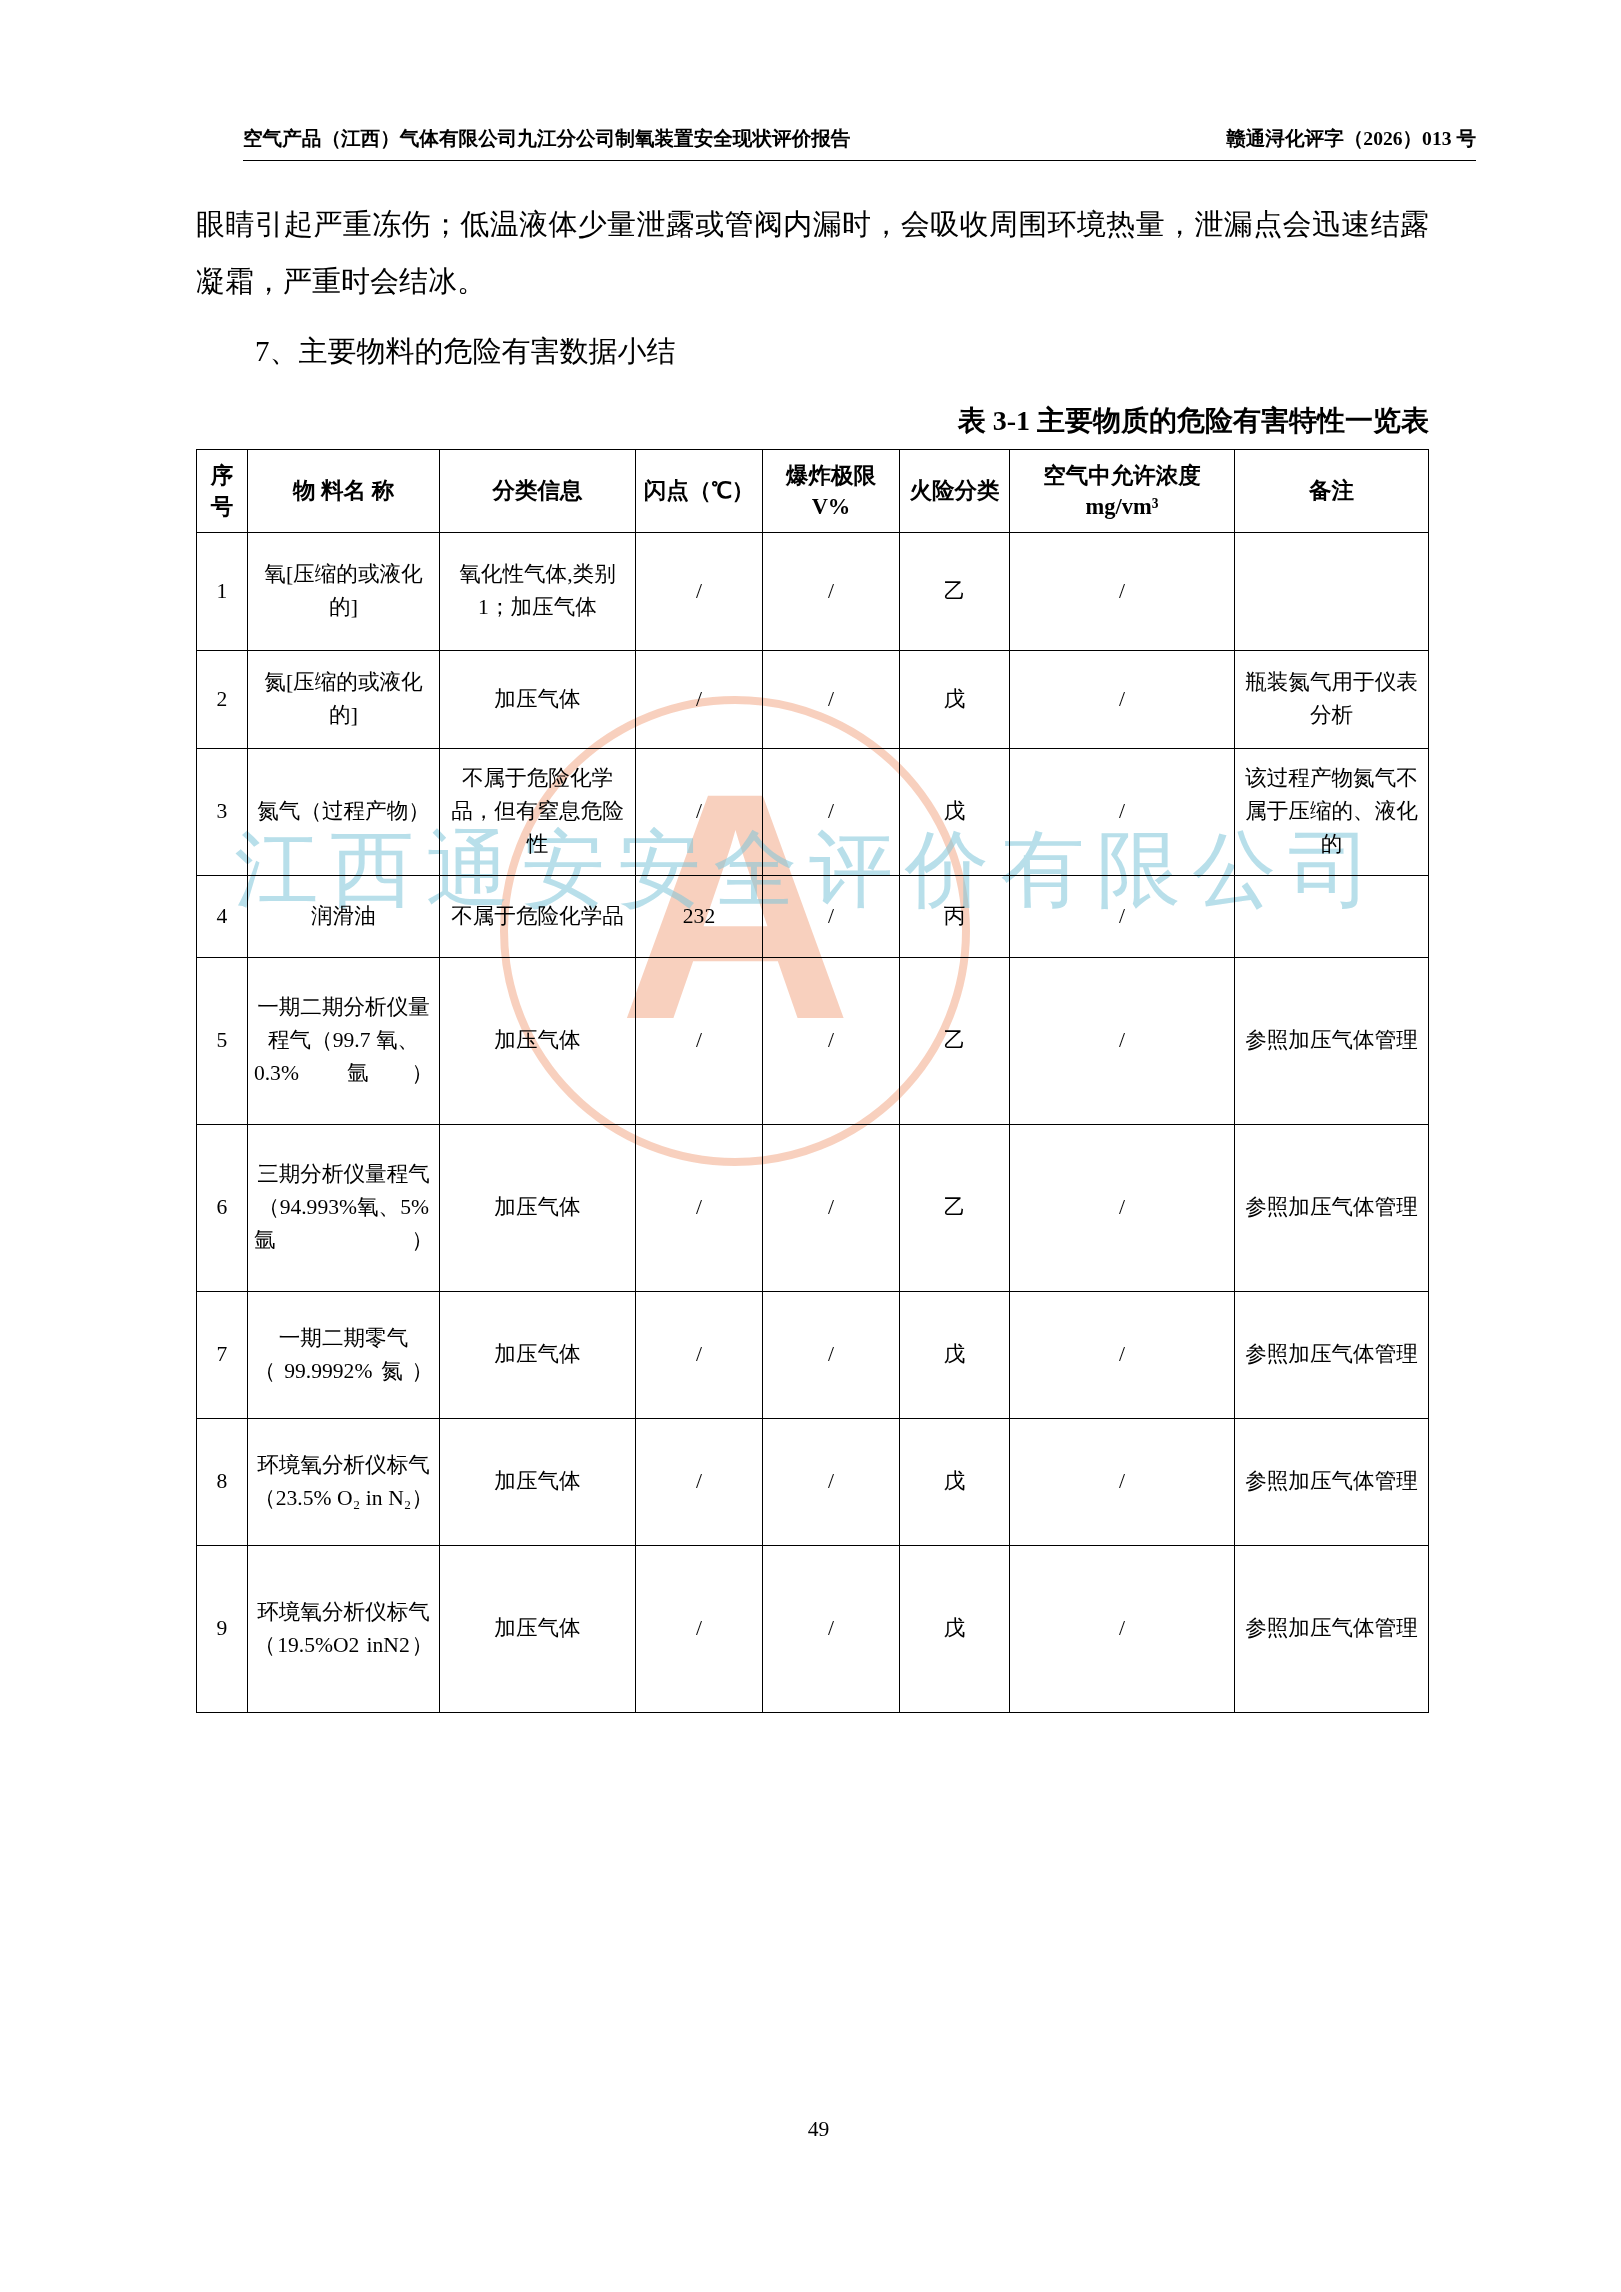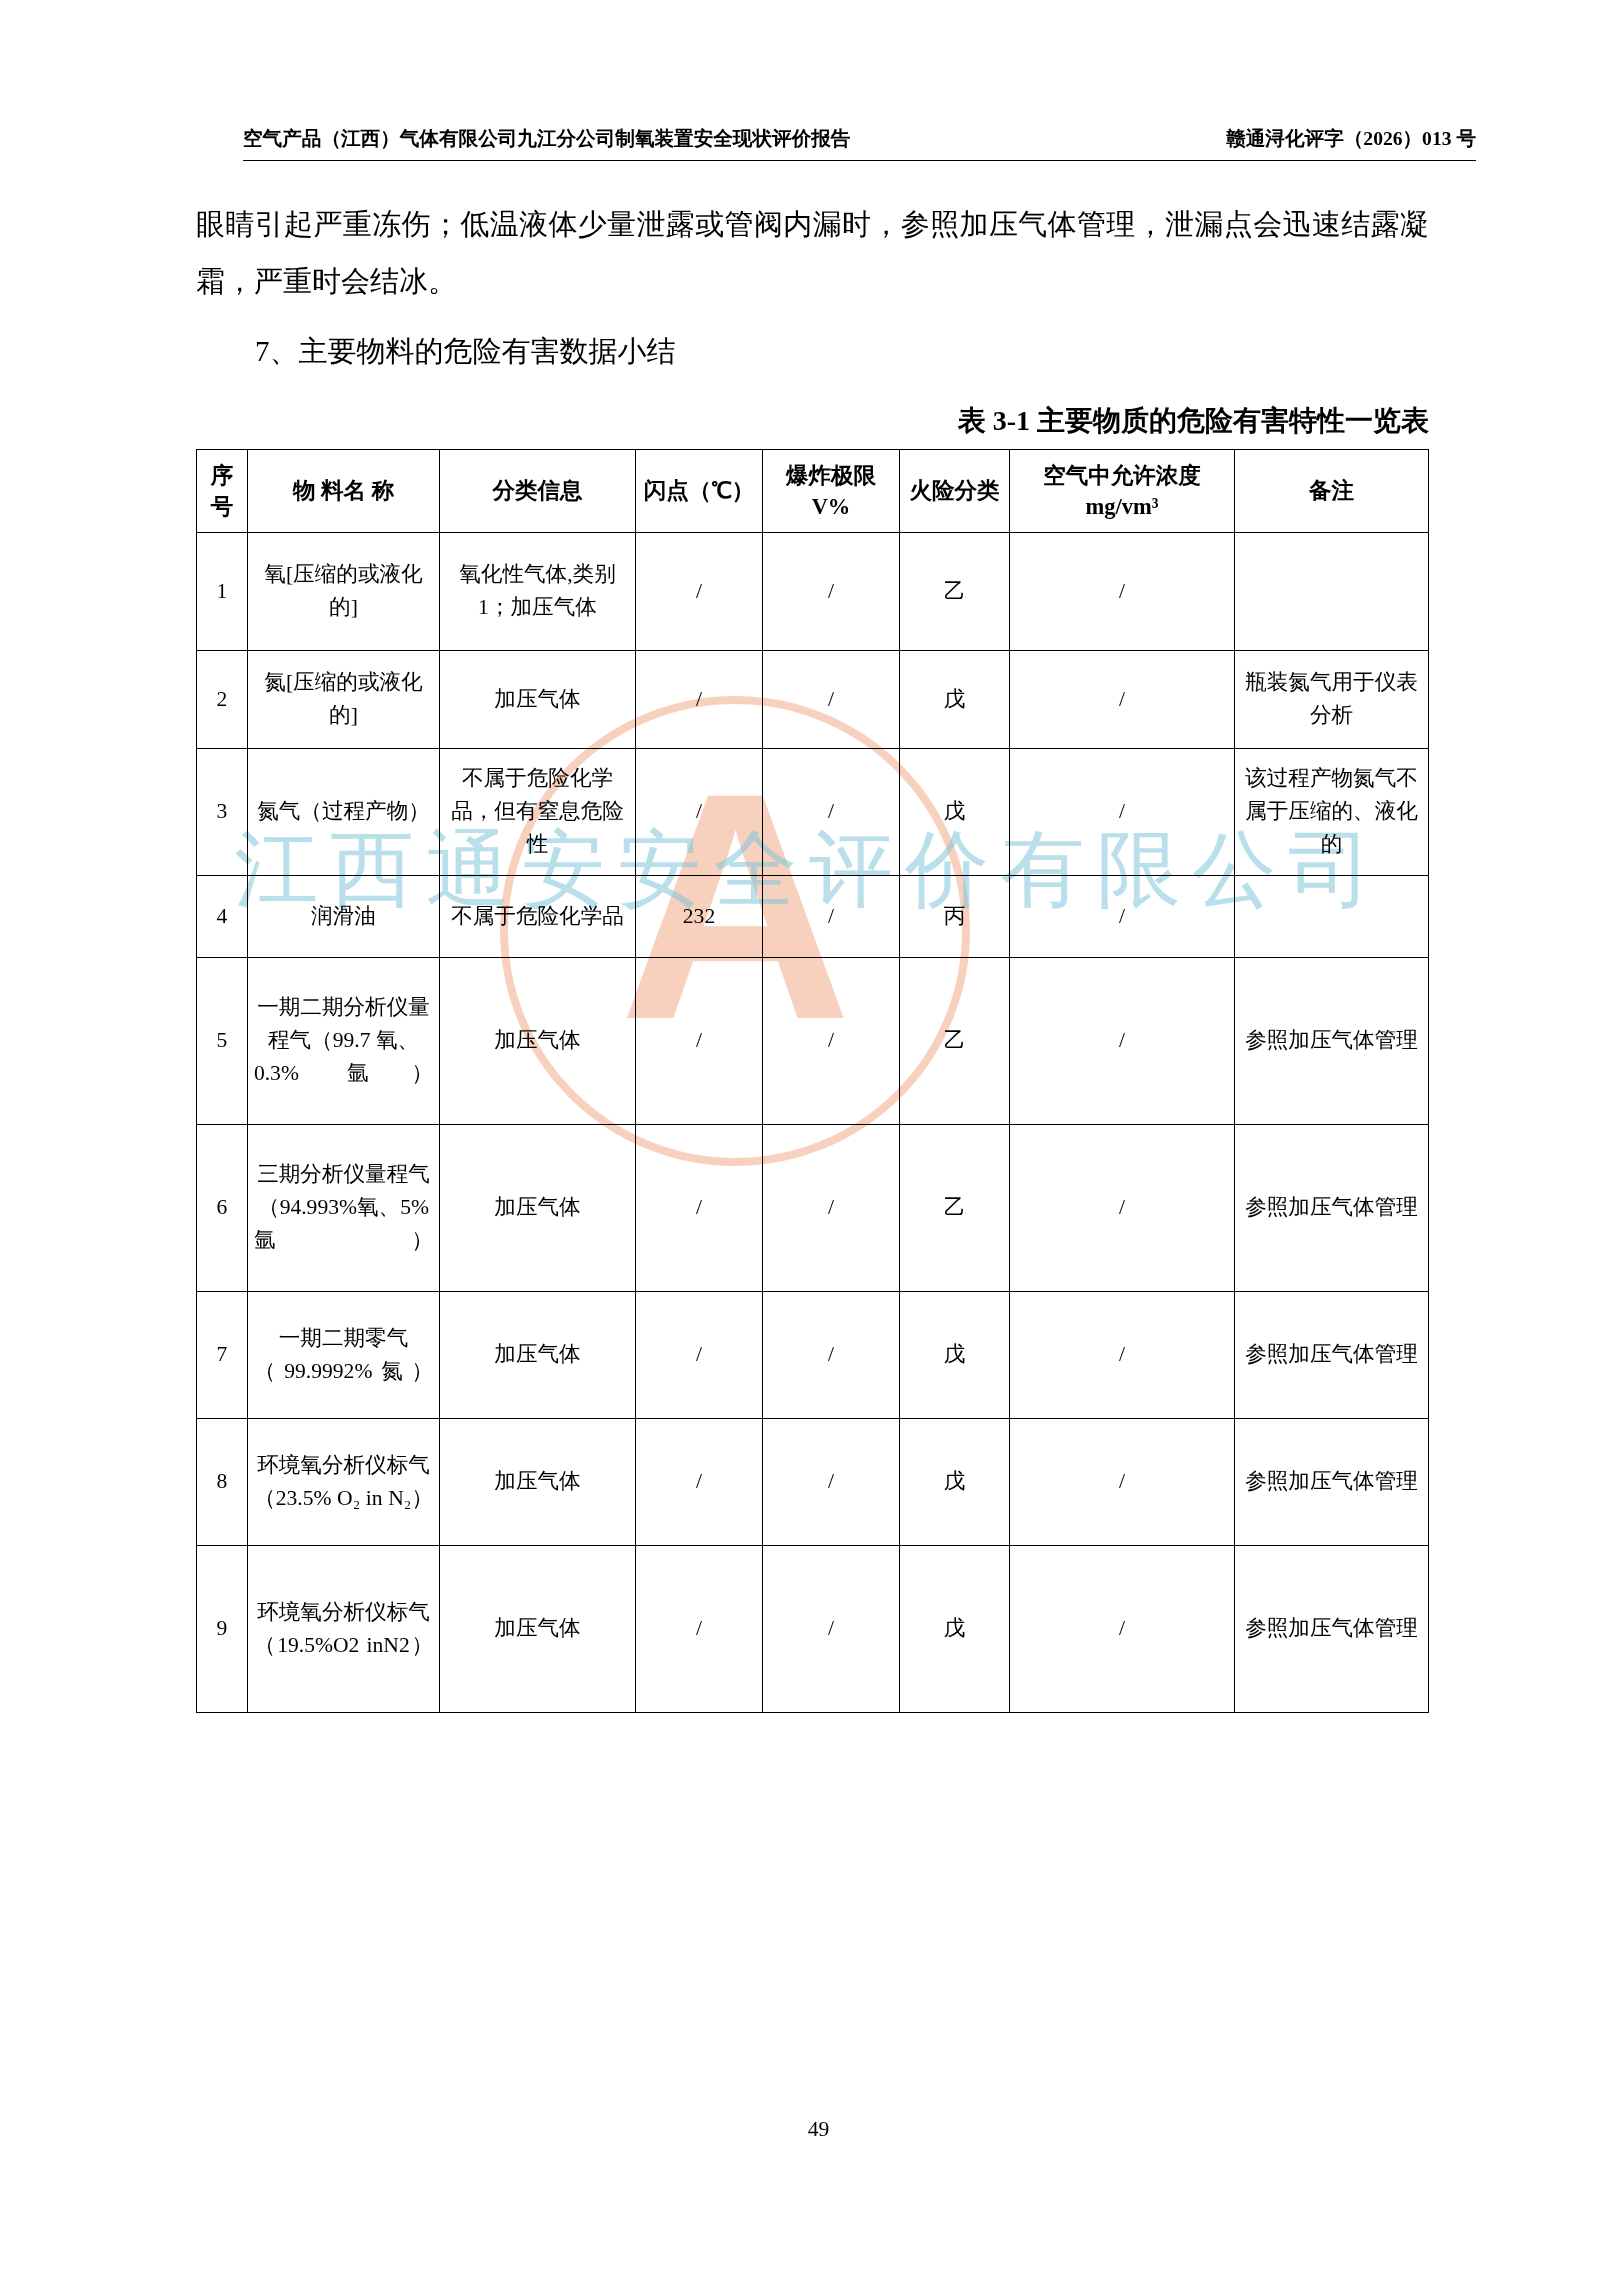--- a/index.html
+++ b/index.html
@@ -175,21 +175,21 @@
 </head>
 <body>
 
 <div class="page">
 
   <div class="header">
     <div class="header-left">空气产品（江西）气体有限公司九江分公司制氧装置安全现状评价报告</div>
     <div class="header-right">赣通浔化评字（2026）013 号</div>
   </div>
 
-  <div class="para" id="para1">眼睛引起严重冻伤；低温液体少量泄露或管阀内漏时，参照加压气体管理，泄漏点会迅速结露凝霜，严重时会结冰。</div>
+  <div class="para" id="para1">眼睛引起严重冻伤；低温液体少量泄露或管阀内漏时，会吸收周围环境热量，泄漏点会迅速结露凝霜，严重时会结冰。</div>
   <div class="para" id="para2">7、主要物料的危险有害数据小结</div>
 
   <div class="table-title">表 3-1    主要物质的危险有害特性一览表</div>
 
   <div class="watermark">
     <div class="wm-ring"></div>
     <div class="wm-a">A</div>
     <div class="wm-text">江西通安安全评价有限公司</div>
   </div>
 

